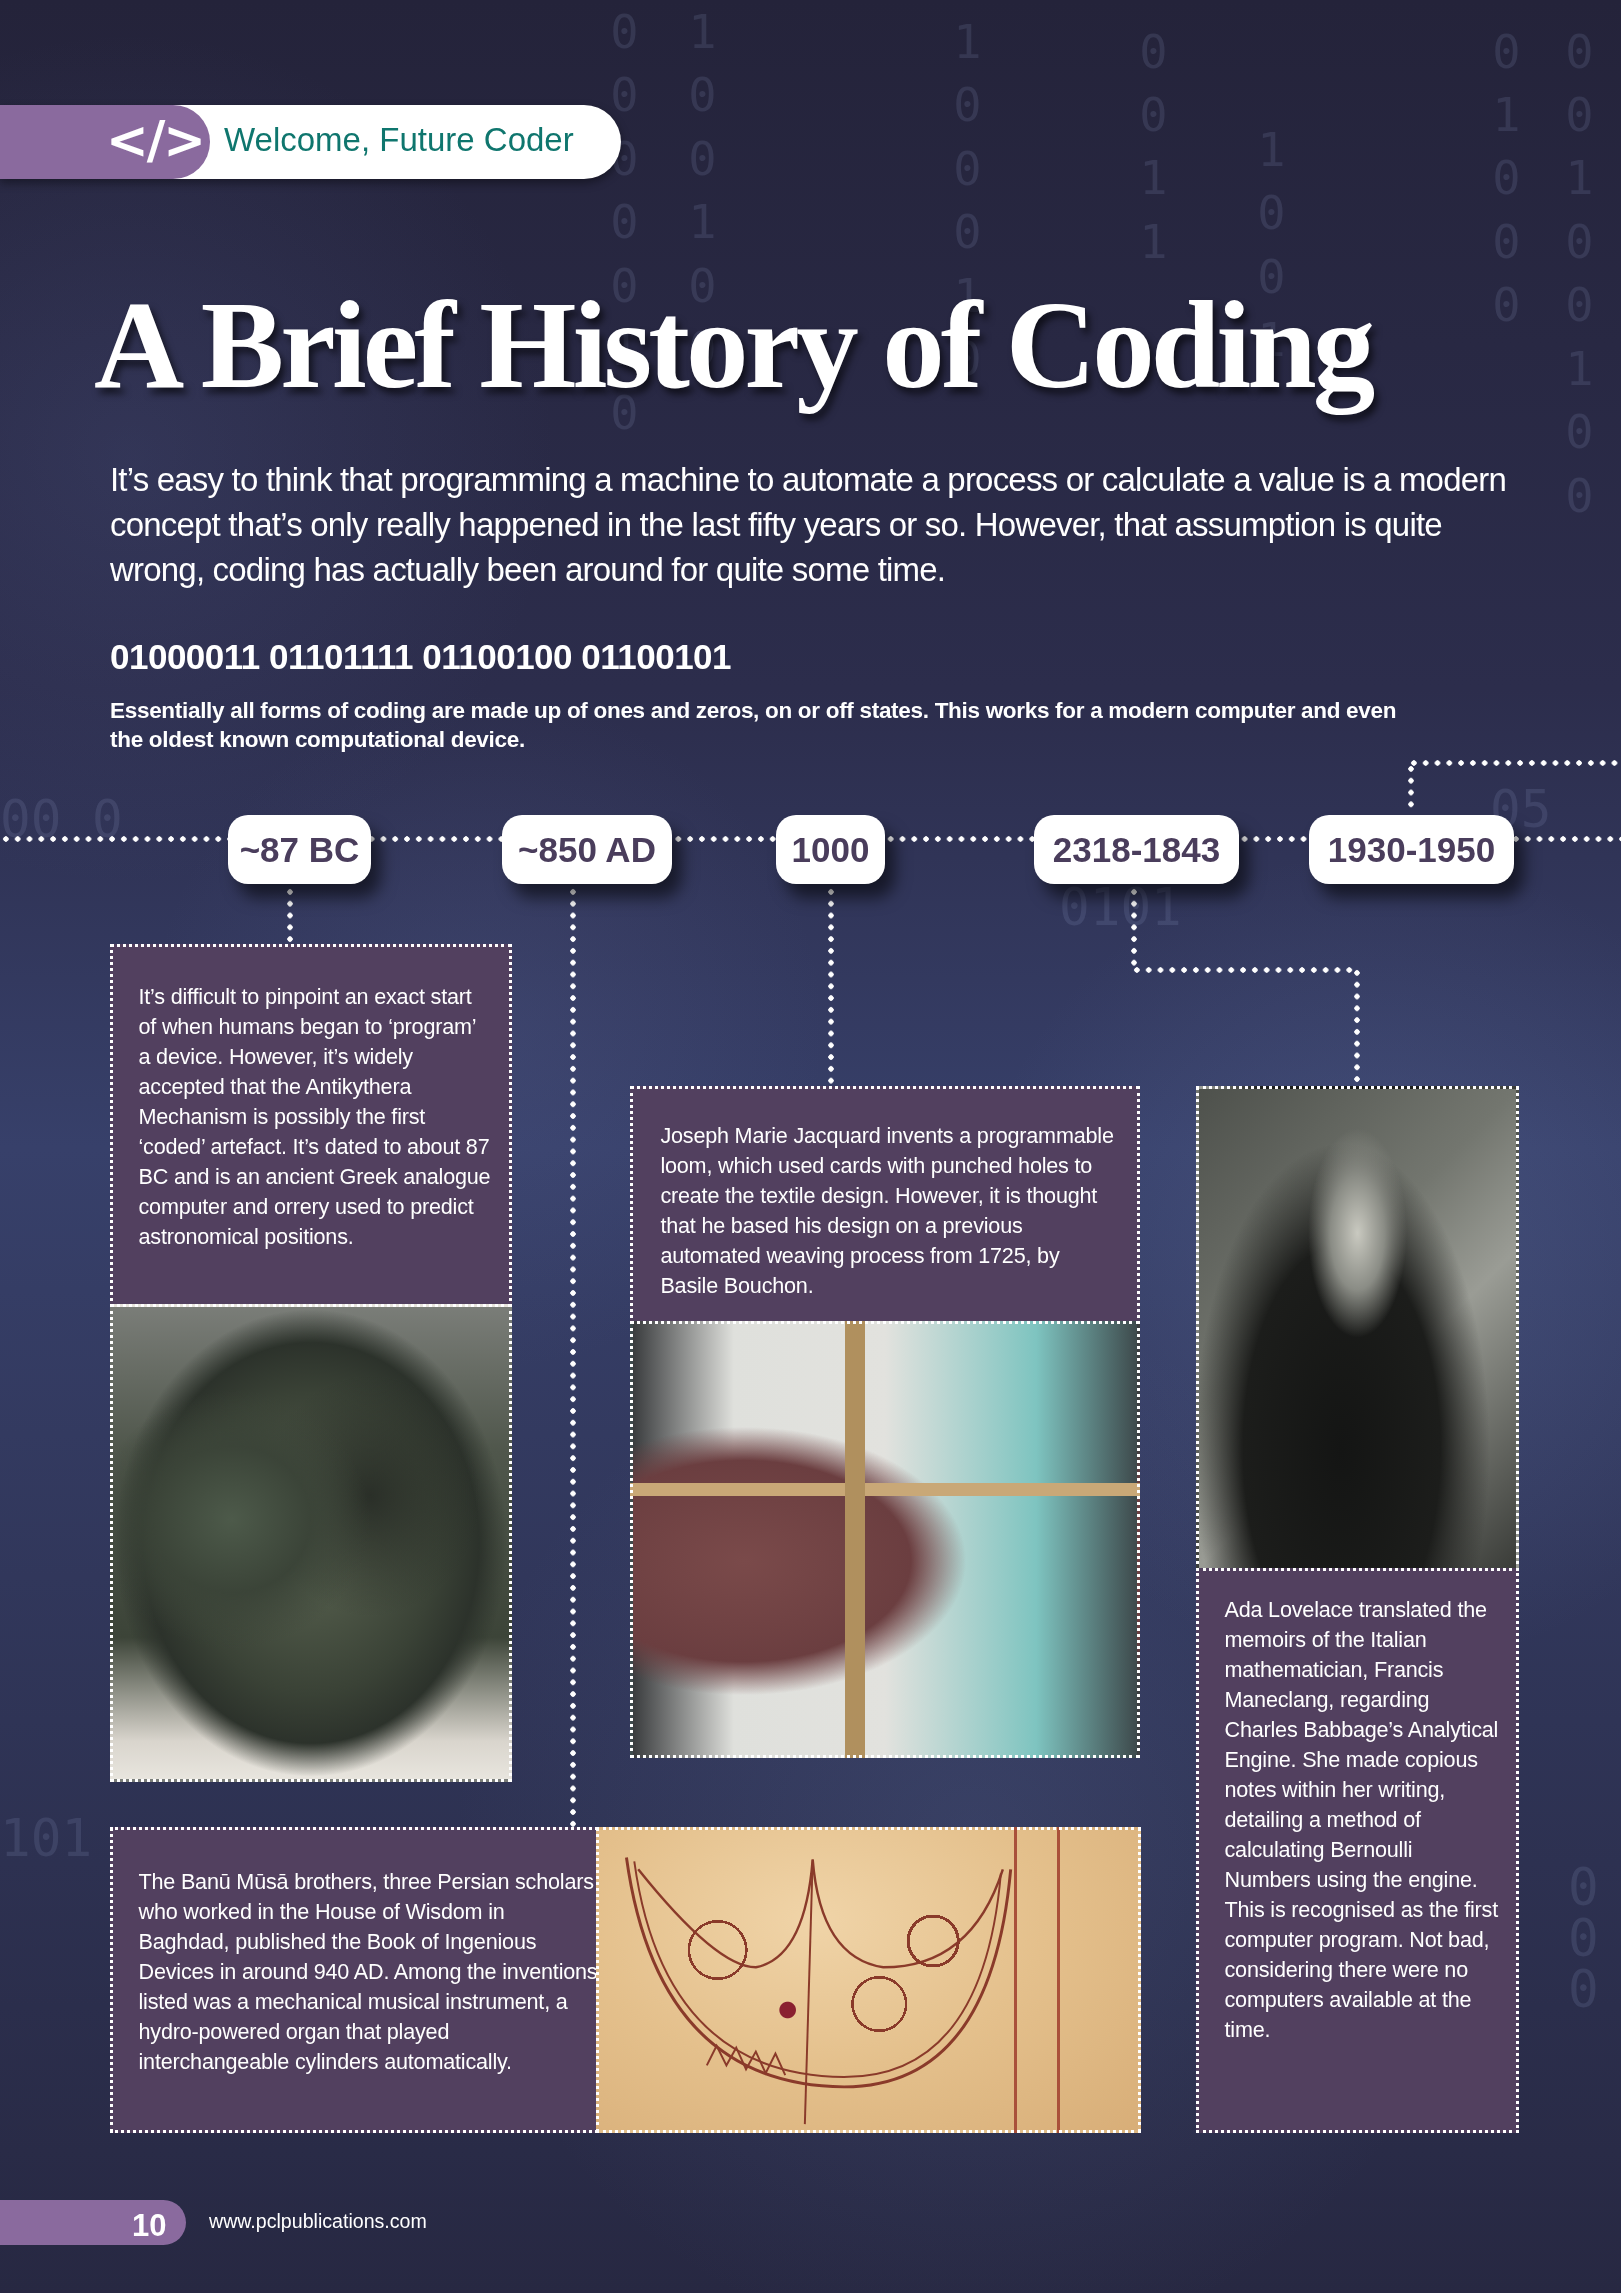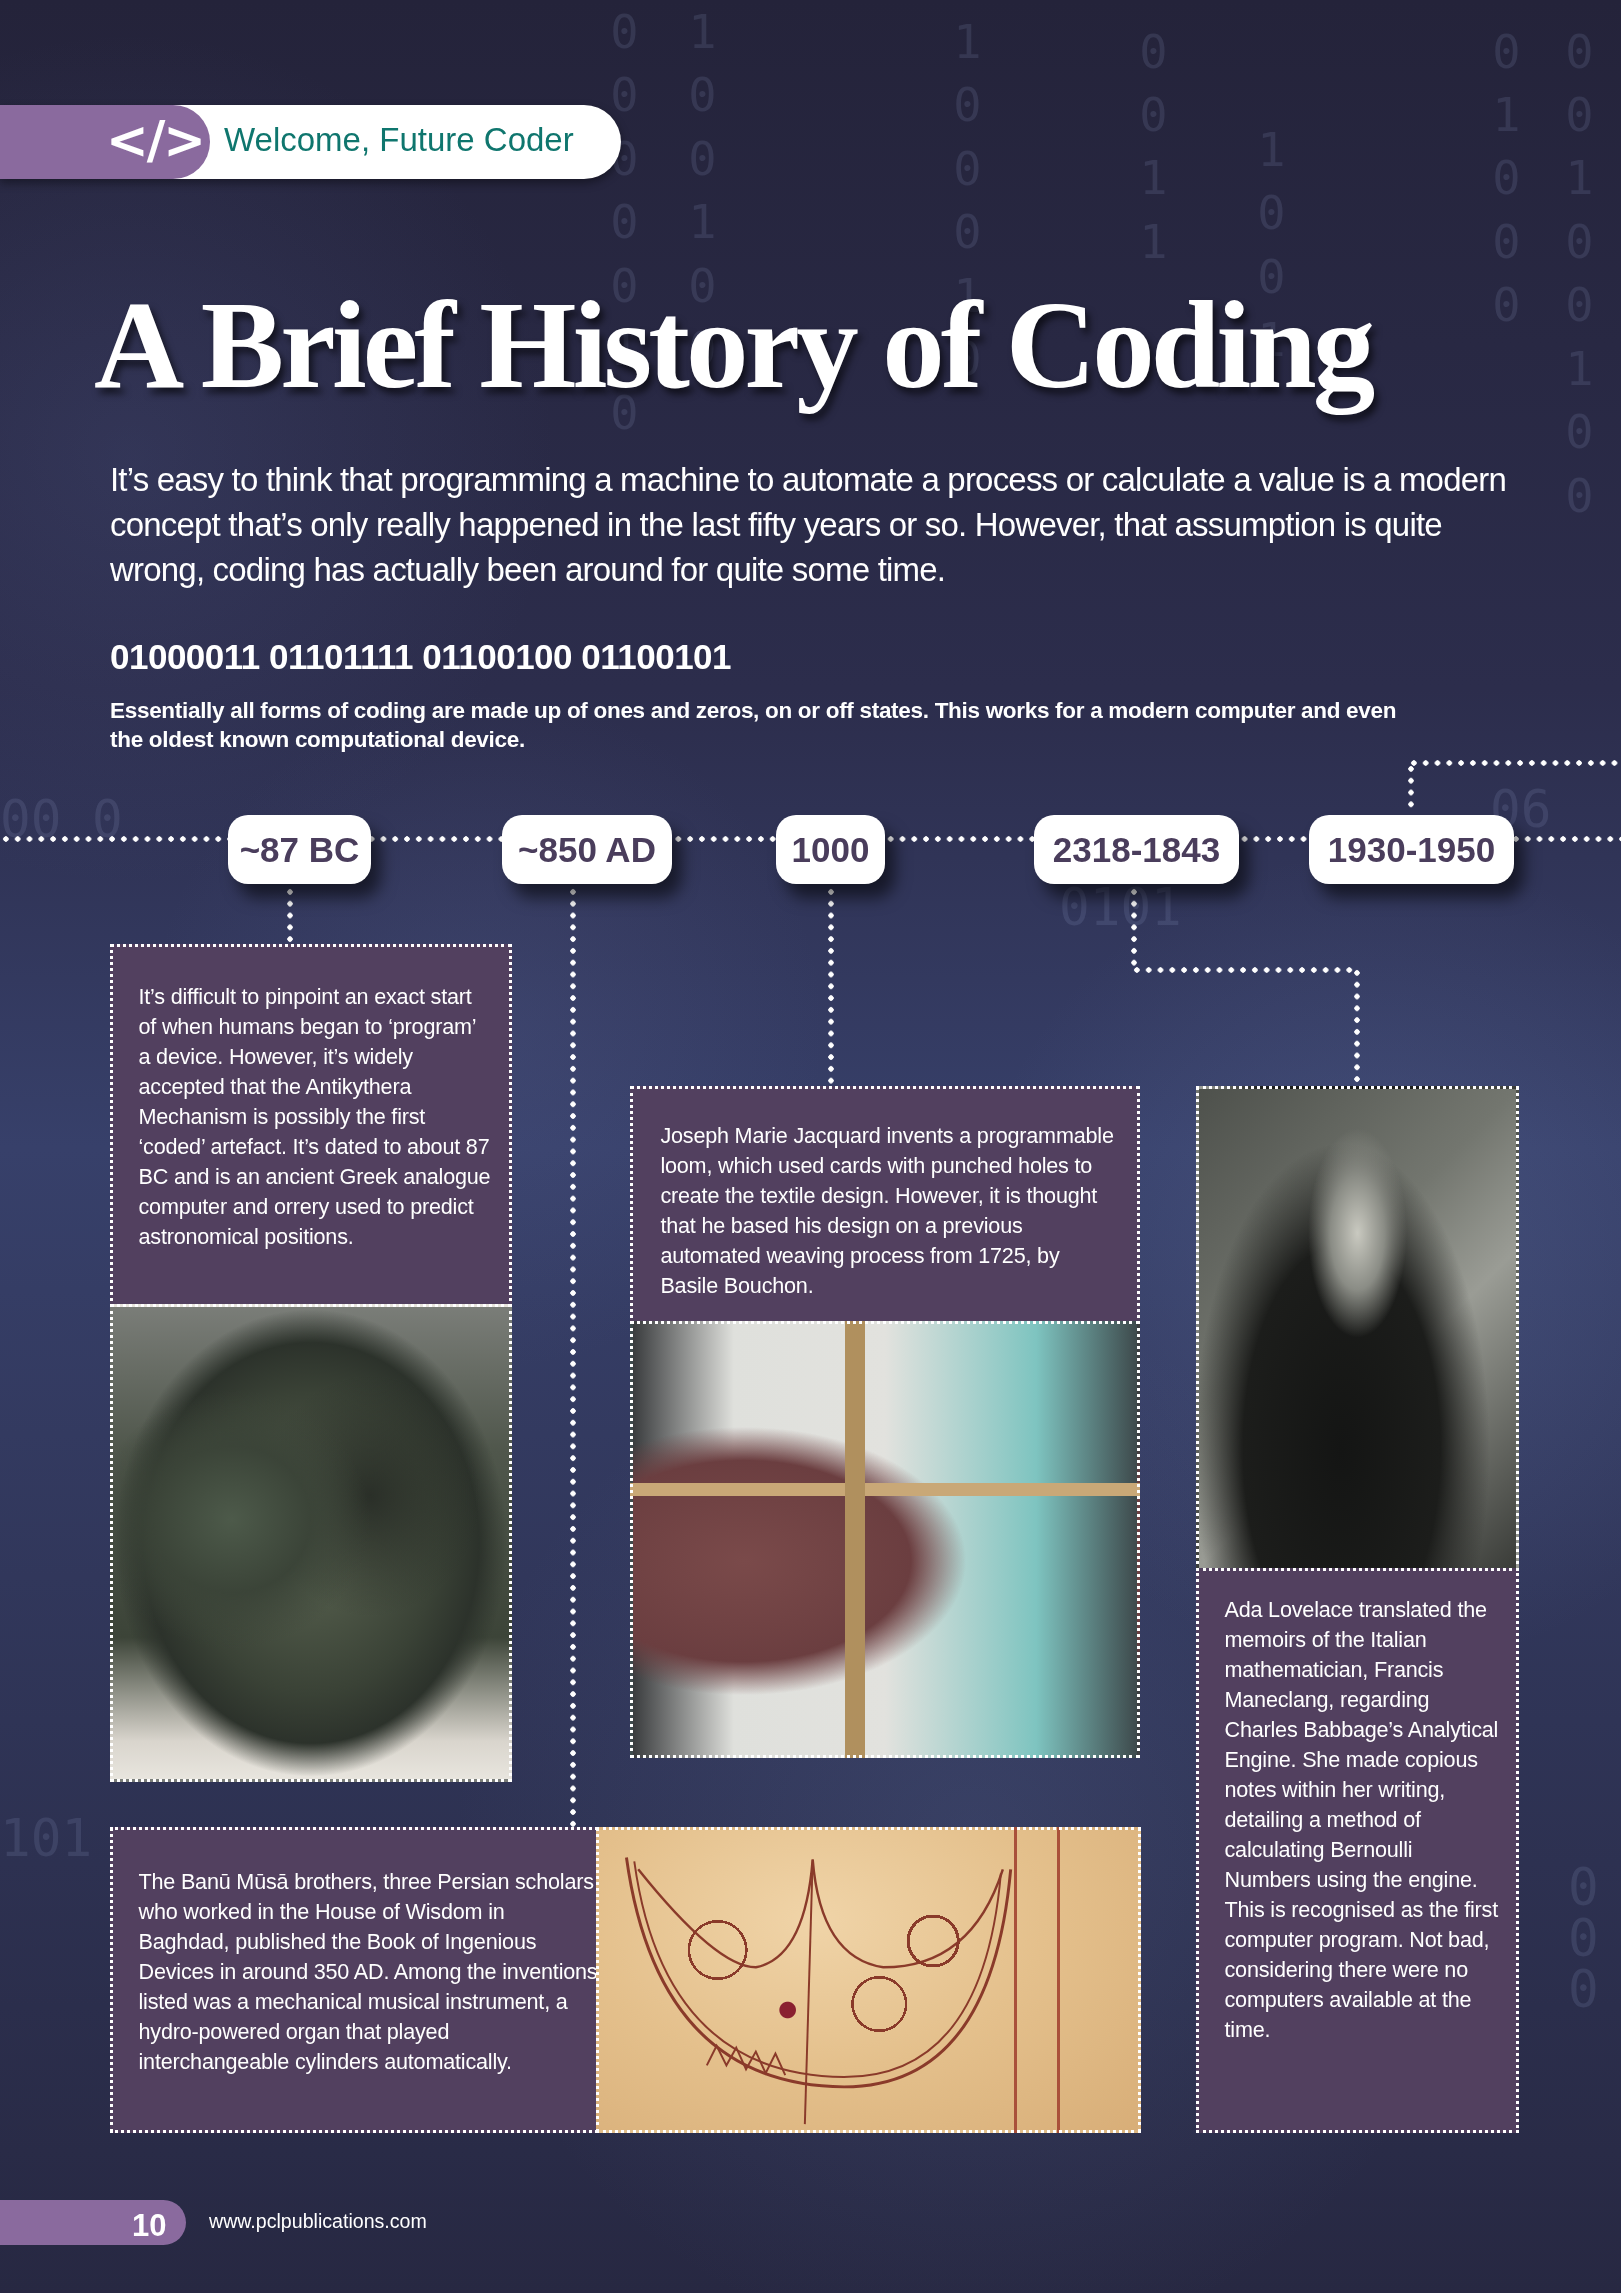--- a/index.html
+++ b/index.html
@@ -79,21 +79,21 @@
 <div class="bg-digits">
   <div class="col" style="left:608px;top:0;">0 0 0 0 0 1 0</div>
   <div class="col" style="left:686px;top:0;">1 0 0 1 0 0</div>
   <div class="col" style="left:951px;top:9.8px;">1 0 0 0 1 0</div>
   <div class="col" style="left:1137px;top:19.6px;">0 0 1 1</div>
   <div class="col" style="left:1255px;top:118px;">1 0 0 1</div>
   <div class="col" style="left:1490px;top:19.6px;">0 1 0 0 0</div>
   <div class="col" style="left:1563px;top:19.6px;">0 0 1 0 0 1 0 0</div>
   <span style="left:0;top:794px;">00 0</span>
   <span style="left:1059px;top:882px;">0101</span>
-  <span style="left:1490px;top:784px;">06</span>
+  <span style="left:1490px;top:784px;">05</span>
   <span style="left:1568px;top:1862px;">0 0 0</span>
   <span style="left:0;top:1813px;">101</span>
 </div>
 
 <div class="header-pill">
   <div class="white"></div>
   <div class="purple"></div>
   <span class="code-icon">&lt;/&gt;</span>
   <span class="label">Welcome, Future Coder</span>
 </div>
@@ -142,21 +142,21 @@
   <div class="txt" style="left:27.4px;top:32px;width:461px;">Joseph Marie Jacquard invents a programmable loom, which used cards with punched holes to create the textile design. However, it is thought that he based his design on a previous automated weaving process from 1725, by Basile Bouchon.</div>
 </div>
 <div class="photo loom" style="left:630px;top:1321px;width:510px;height:437px;"></div>
 
 <div class="photo ada" style="left:1196px;top:1086px;width:323px;height:486px;"></div>
 <div class="card" style="left:1196px;top:1568px;width:323px;height:565px;">
   <div class="txt" style="left:25.5px;top:23.5px;width:279px;">Ada Lovelace translated the memoirs of the Italian mathematician, Francis Maneclang, regarding Charles Babbage’s Analytical Engine. She made copious notes within her writing, detailing a method of calculating Bernoulli Numbers using the engine. This is recognised as the first computer program. Not bad, considering there were no computers available at the time.</div>
 </div>
 
 <div class="card" style="left:110px;top:1827px;width:500px;height:306px;">
-  <div class="txt" style="left:25.5px;top:37px;width:461px;">The Banū Mūsā brothers, three Persian scholars who worked in the House of Wisdom in Baghdad, published the Book of Ingenious Devices in around 350 AD. Among the inventions listed was a mechanical musical instrument, a hydro-powered organ that played interchangeable cylinders automatically.</div>
+  <div class="txt" style="left:25.5px;top:37px;width:461px;">The Banū Mūsā brothers, three Persian scholars who worked in the House of Wisdom in Baghdad, published the Book of Ingenious Devices in around 940 AD. Among the inventions listed was a mechanical musical instrument, a hydro-powered organ that played interchangeable cylinders automatically.</div>
 </div>
 <div class="photo manuscript" style="left:596px;top:1827px;width:545px;height:306px;">
   <svg width="545" height="306" viewBox="0 0 556 312">
     <path d="M28 28 Q60 260 250 262 Q400 262 420 40" fill="none" stroke="#8a3a2a" stroke-width="3"></path>
     <path d="M36 32 Q66 250 250 252 Q392 252 410 44" fill="none" stroke="#8a3a2a" stroke-width="2"></path>
     <path d="M40 40 Q120 140 160 140 Q210 130 218 30 Q226 130 290 140 Q380 140 412 40" fill="none" stroke="#8a3a2a" stroke-width="2.5"></path>
     <line x1="218" y1="30" x2="210" y2="300" stroke="#8a3a2a" stroke-width="2"></line>
     <path d="M110 240 L120 220 L130 240 L140 222 L150 244 L160 226 L170 248 L180 228 L190 250" fill="none" stroke="#8a3a2a" stroke-width="2"></path>
   </svg>
 </div>

